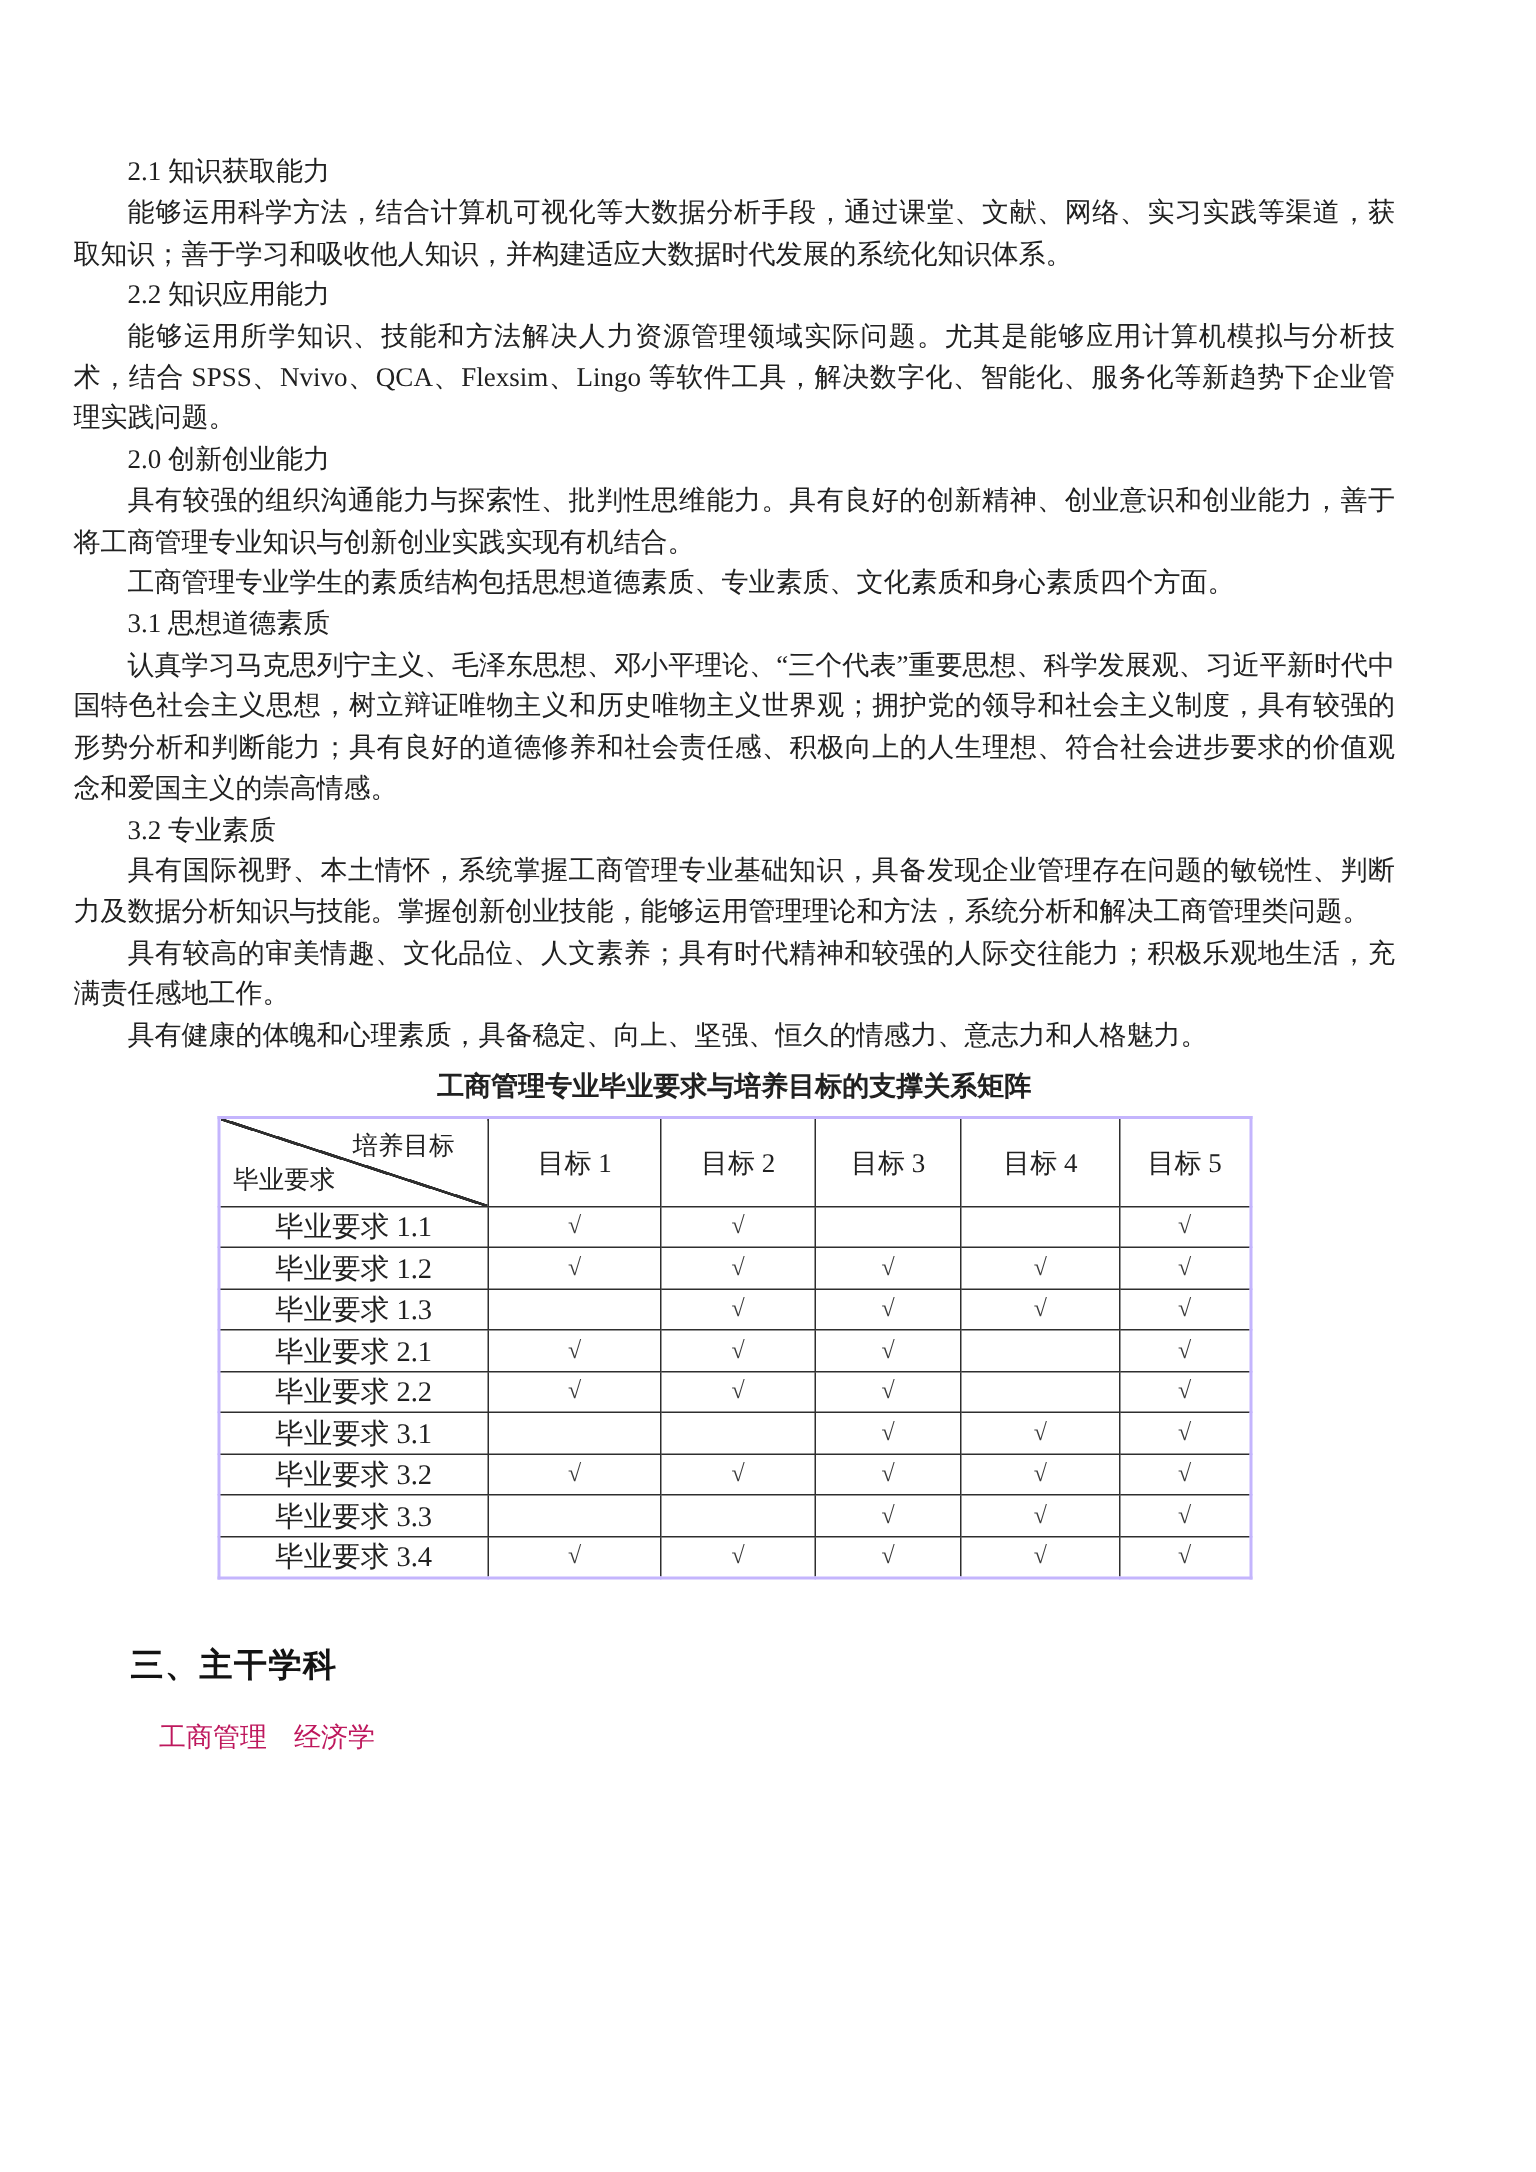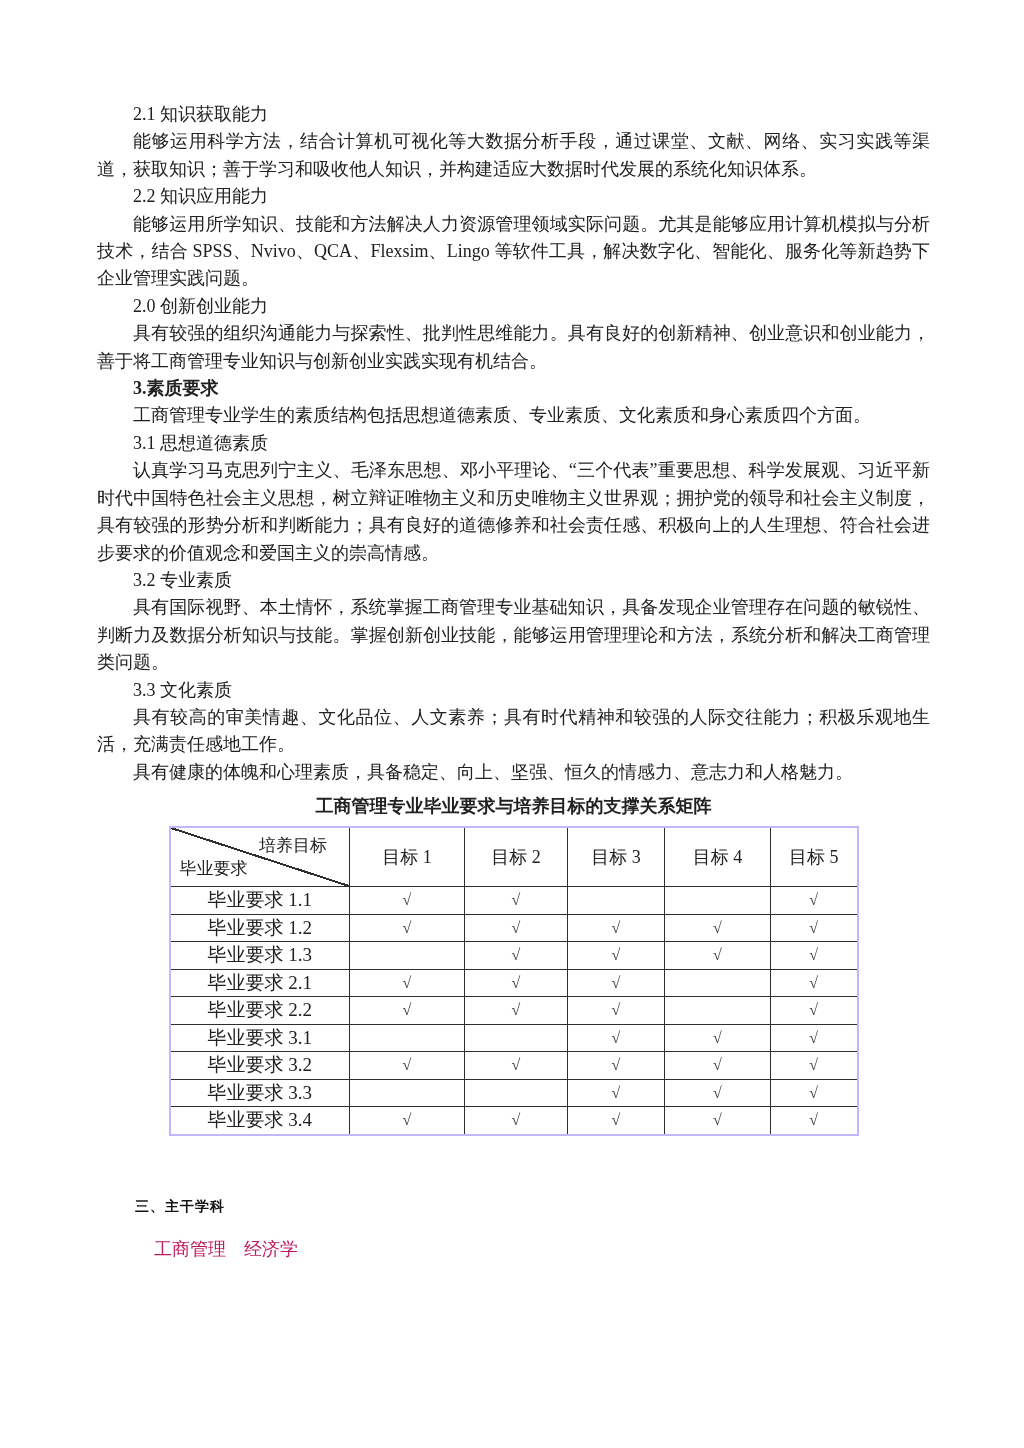--- a/index.html
+++ b/index.html
@@ -6,21 +6,21 @@
     margin: 0;
     padding: 0;
     background: #ffffff;
   }
   .page {
     position: relative;
     width: 1024px;
     height: 1448px;
     background: #ffffff;
     box-sizing: border-box;
-    padding: 101px 94px 0 97px;
+    padding: 101px 94px 0 49px;
     font-family: "Liberation Serif", "DejaVu Serif", serif;
     color: #212121;
     overflow: hidden;
   }
   
   .doc p {
     margin: 0;
     font-size: 18px;
     line-height: 27.4px;
     text-indent: 2em;
@@ -82,24 +82,24 @@
     text-align: center;
     vertical-align: middle;
     font-size: 19px;
   }
   table.matrix tbody td.mark-cell {
     font-size: 16px;
     color: #3c3c3c;
   }
   
   .section-heading {
-    margin: 62px 0 0 38px;
+    margin: 42px 0 0 38px;
     font-family: "Liberation Sans", "DejaVu Sans", sans-serif;
     font-weight: bold;
-    font-size: 14px;
+    font-size: 22px;
     color: #131313;
     letter-spacing: 1px;
   }
   .section-content {
     margin: 21px 0 0 57px;
     font-size: 18px;
     color: #be185d;
   }
 </style>
 </head>
@@ -107,27 +107,25 @@
 
 <div class="page">
 
   <div class="doc" id="doc-blocks">
       <p class="sub">2.1 知识获取能力</p>
       <p class="para">能够运用科学方法，结合计算机可视化等大数据分析手段，通过课堂、文献、网络、实习实践等渠道，获取知识；善于学习和吸收他人知识，并构建适应大数据时代发展的系统化知识体系。</p>
       <p class="sub">2.2 知识应用能力</p>
       <p class="para">能够运用所学知识、技能和方法解决人力资源管理领域实际问题。尤其是能够应用计算机模拟与分析技术，结合 SPSS、Nvivo、QCA、Flexsim、Lingo 等软件工具，解决数字化、智能化、服务化等新趋势下企业管理实践问题。</p>
       <p class="sub">2.0 创新创业能力</p>
       <p class="para">具有较强的组织沟通能力与探索性、批判性思维能力。具有良好的创新精神、创业意识和创业能力，善于将工商管理专业知识与创新创业实践实现有机结合。</p>
-      <p class="sub bold">3.素质要求</p>
       <p class="para">工商管理专业学生的素质结构包括思想道德素质、专业素质、文化素质和身心素质四个方面。</p>
       <p class="sub">3.1 思想道德素质</p>
       <p class="para">认真学习马克思列宁主义、毛泽东思想、邓小平理论、“三个代表”重要思想、科学发展观、习近平新时代中国特色社会主义思想，树立辩证唯物主义和历史唯物主义世界观；拥护党的领导和社会主义制度，具有较强的形势分析和判断能力；具有良好的道德修养和社会责任感、积极向上的人生理想、符合社会进步要求的价值观念和爱国主义的崇高情感。</p>
       <p class="sub">3.2 专业素质</p>
       <p class="para">具有国际视野、本土情怀，系统掌握工商管理专业基础知识，具备发现企业管理存在问题的敏锐性、判断力及数据分析知识与技能。掌握创新创业技能，能够运用管理理论和方法，系统分析和解决工商管理类问题。</p>
-      <p class="sub">3.3 文化素质</p>
       <p class="para">具有较高的审美情趣、文化品位、人文素养；具有时代精神和较强的人际交往能力；积极乐观地生活，充满责任感地工作。</p>
       <p class="para">具有健康的体魄和心理素质，具备稳定、向上、坚强、恒久的情感力、意志力和人格魅力。</p>
     </div>
 
   <div class="table-title">工商管理专业毕业要求与培养目标的支撑关系矩阵</div>
 
   <table class="matrix">
     <colgroup id="matrix-cols">
         <col style="width: 180px;">
         <col style="width: 115px;">

